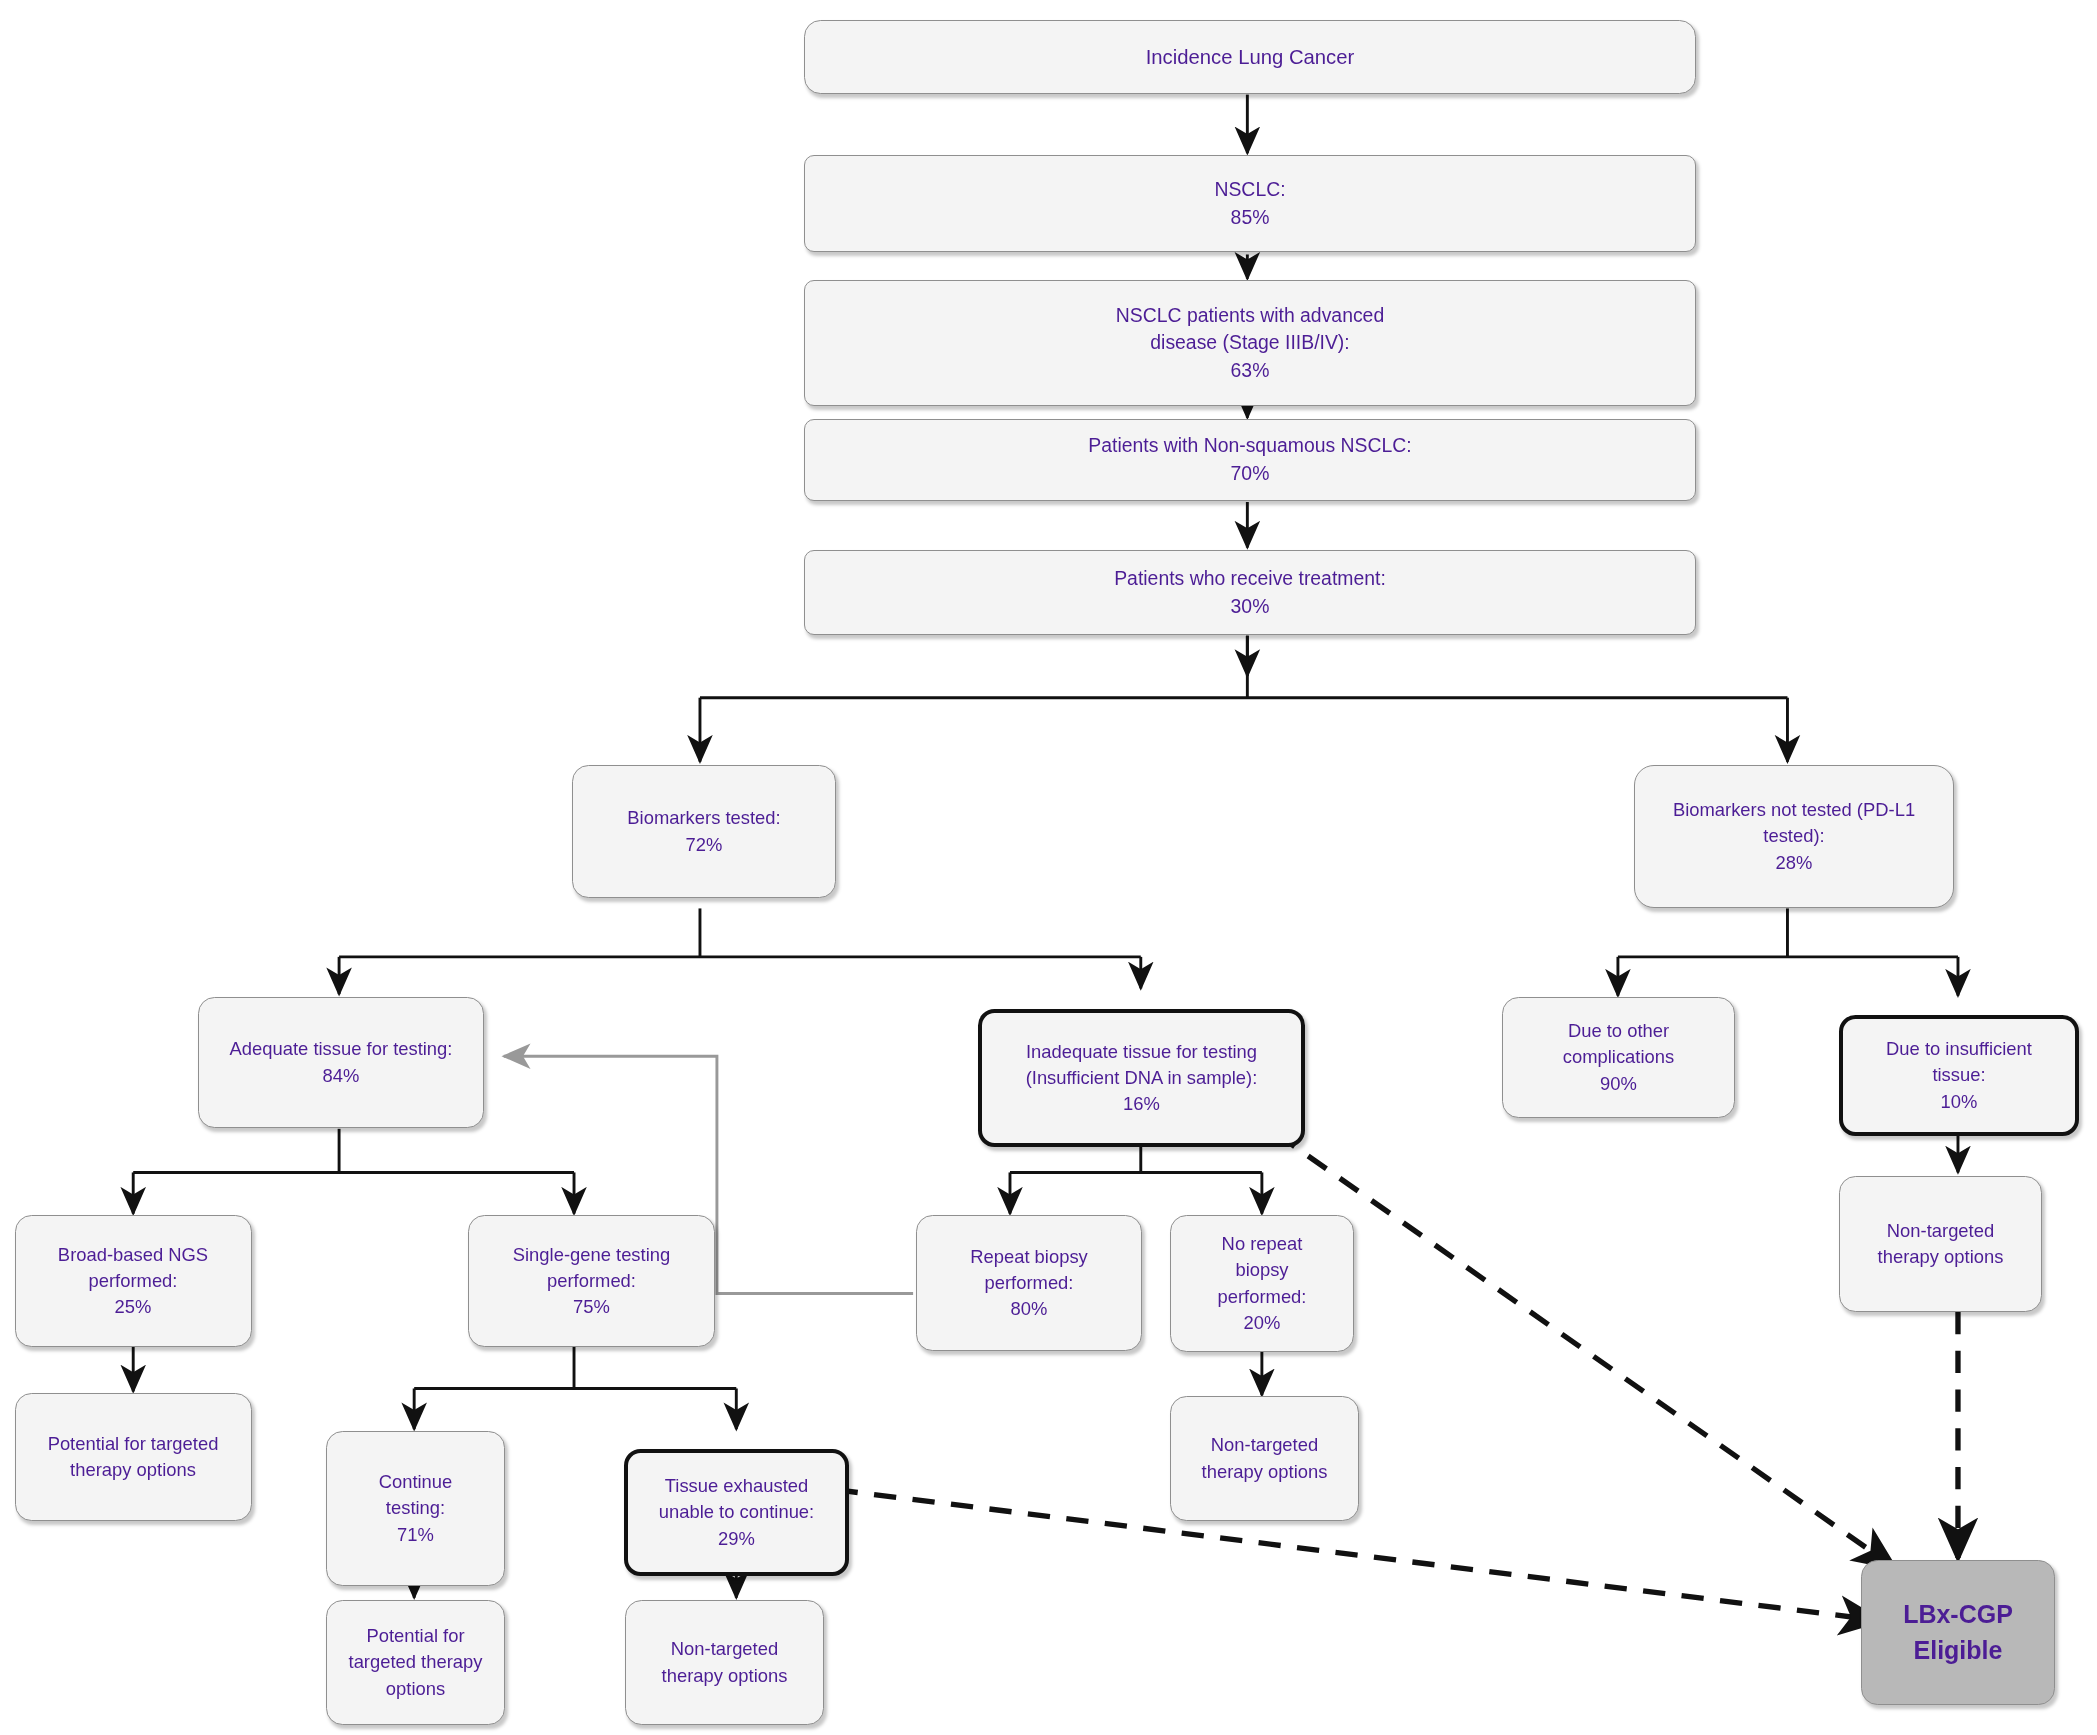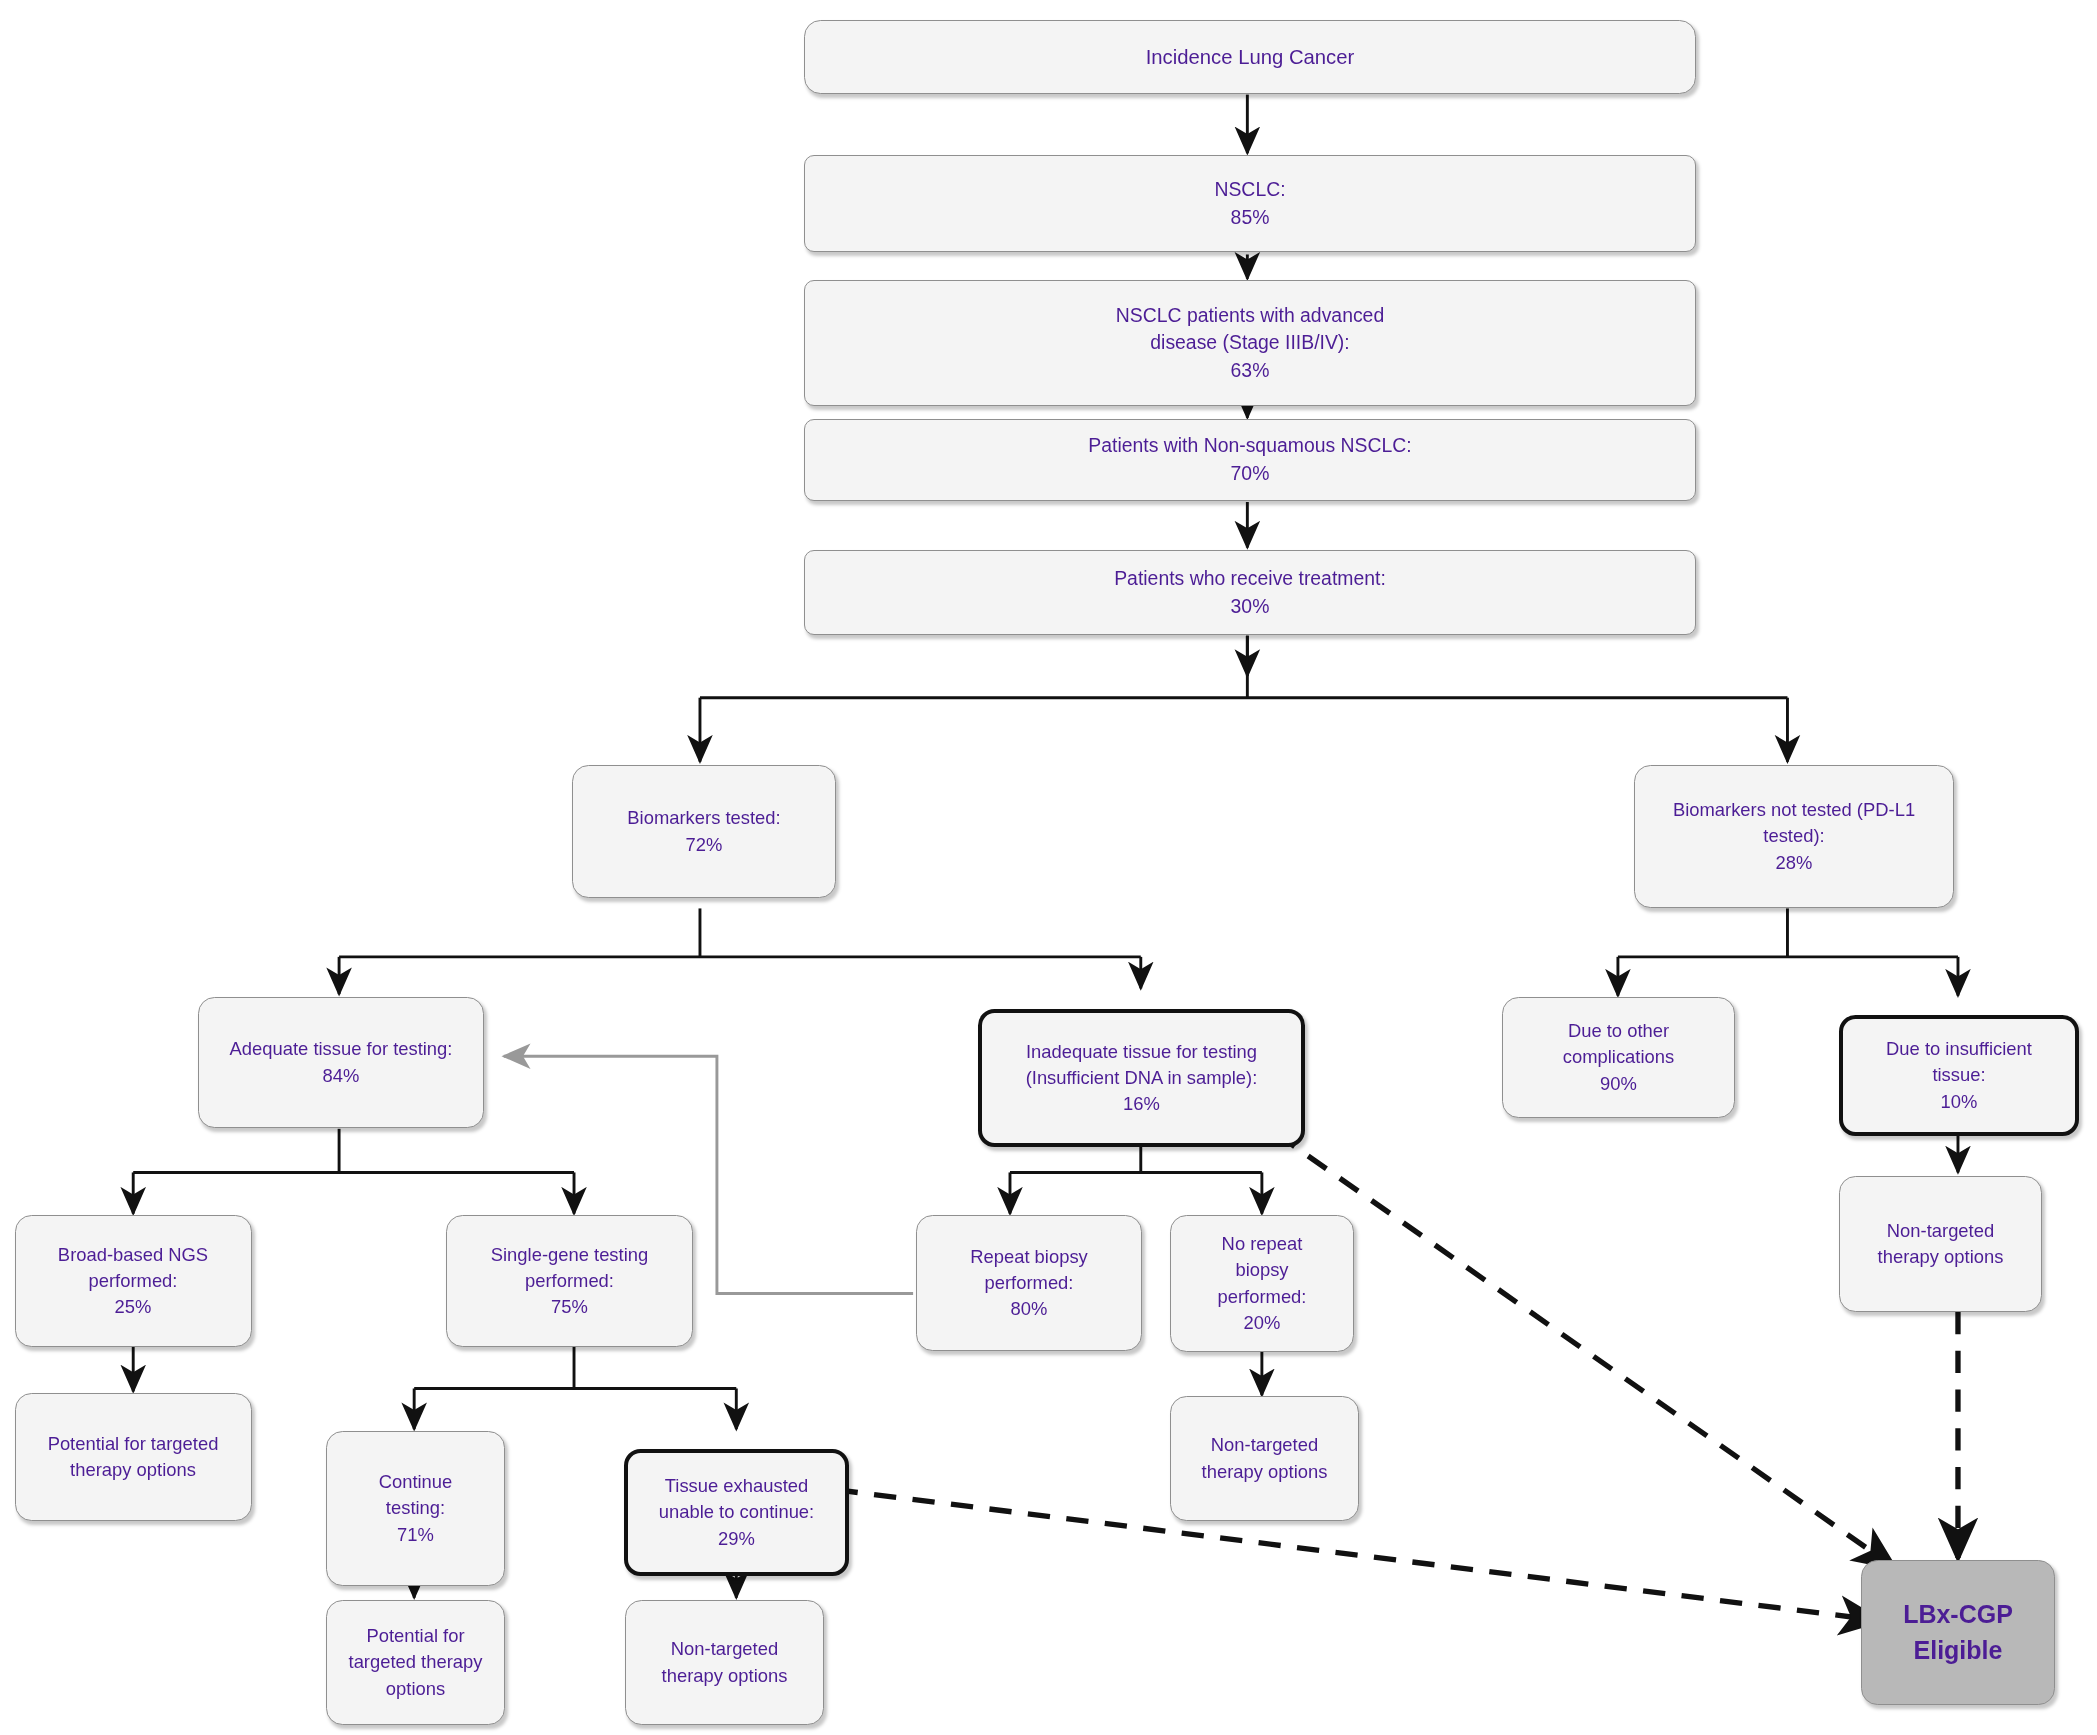--- a/index.html
+++ b/index.html
@@ -127,21 +127,21 @@
   <div class="node f40" style="left:804px;top:550px;width:892px;height:85px;">
     <span class="nlabel">Patients who receive treatment:
 30%</span>
   </div>
 
   <div class="node f38" style="left:572px;top:765px;width:264px;height:133px;">
     <span class="nlabel">Biomarkers tested:
 72%</span>
   </div>
 
-  <div class="node f38" style="left:1634px;top:765px;width:320px;height:143px;">
+  <div class="node f38" style="left:1634px;top:765px;width:320px;height:143px;border-radius:20px;">
     <span class="nlabel">Biomarkers not tested (PD-L1
 tested):
 28%</span>
   </div>
 
   <div class="node f38" style="left:198px;top:997px;width:286px;height:131px;">
     <span class="nlabel">Adequate tissue for testing:
 84%</span>
   </div>
 
@@ -162,21 +162,21 @@
 tissue:
 10%</span>
   </div>
 
   <div class="node f38" style="left:14.5px;top:1215px;width:237px;height:132px;">
     <span class="nlabel">Broad-based NGS
 performed:
 25%</span>
   </div>
 
-  <div class="node f38" style="left:446px;top:1215px;width:247px;height:132px;text-align:center;">
+  <div class="node f38" style="left:468px;top:1215px;width:247px;height:132px;text-align:center;">
     <span class="nlabel">Single-gene testing
 performed:
 75%</span>
   </div>
 
   <div class="node f38" style="left:916px;top:1215px;width:226px;height:136px;">
     <span class="nlabel">Repeat biopsy
 performed:
 80%</span>
   </div>

